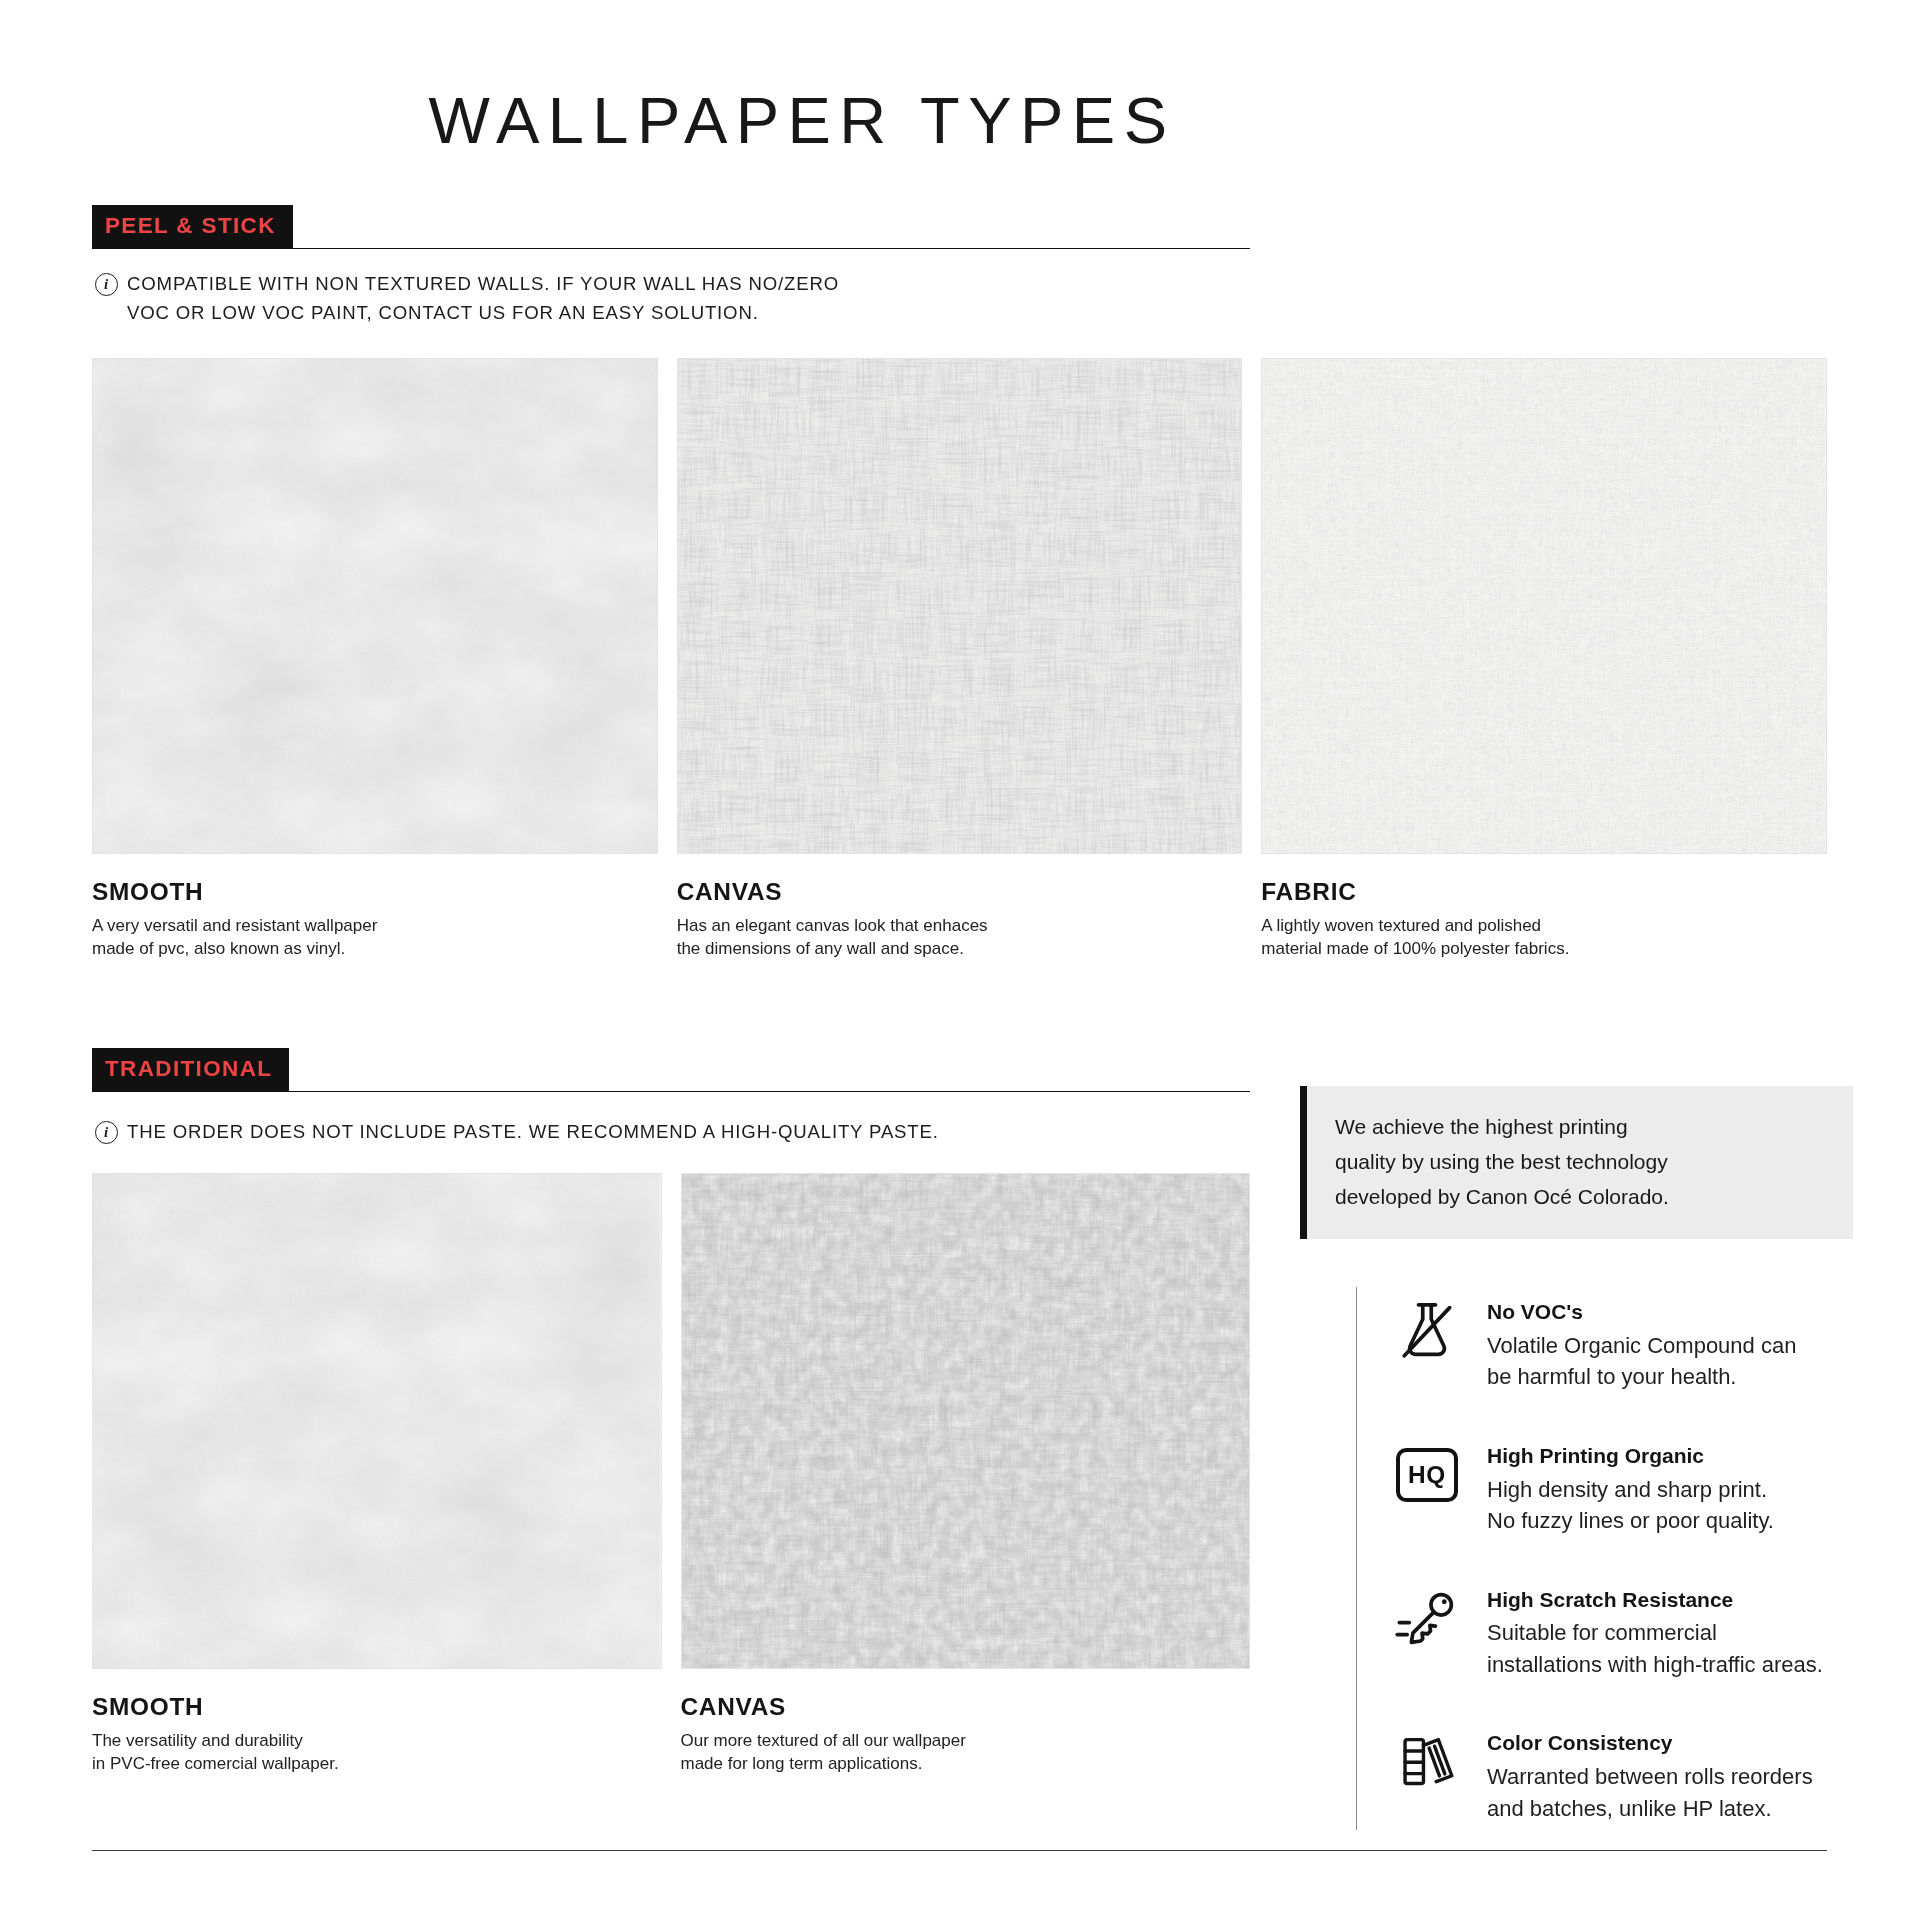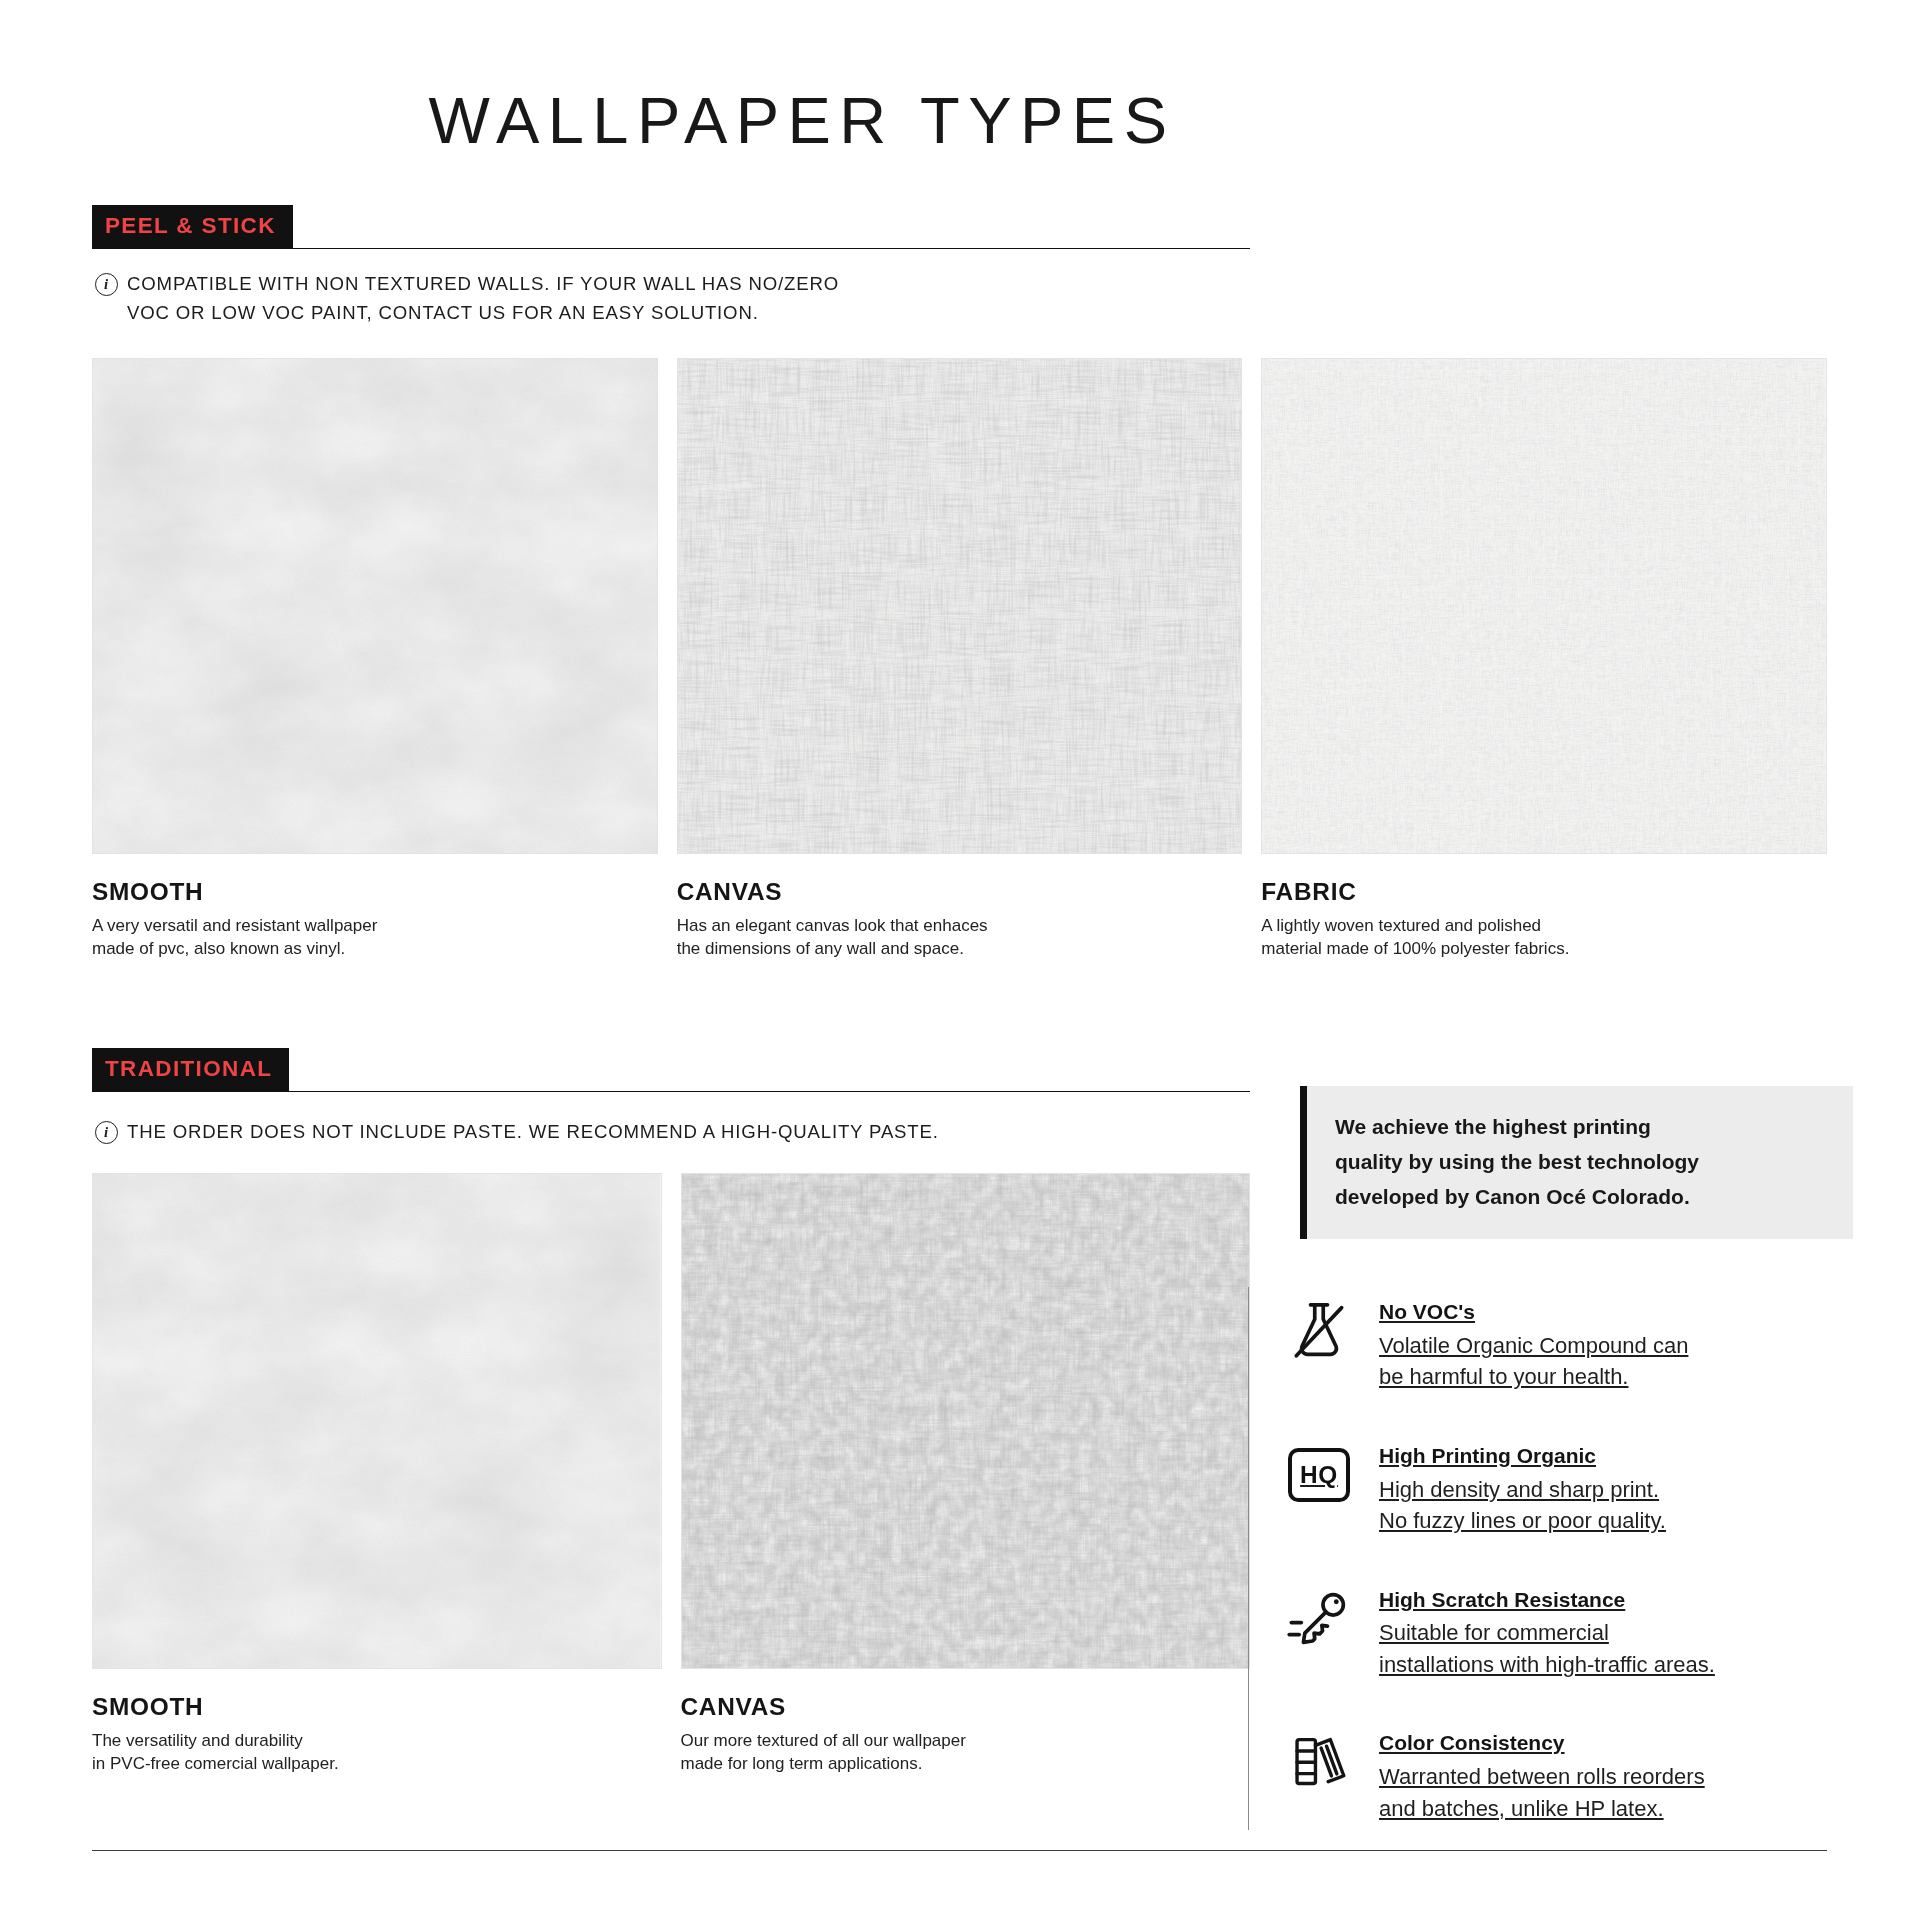--- a/index.html
+++ b/index.html
@@ -40,27 +40,27 @@
   .tile{display:flex;flex-direction:column;}
   .swatch{height:496px;width:100%;border:0.6px solid #e3e3e3;box-sizing:border-box;}
   .swatch svg.tex{width:100%;height:100%;display:block;}
   .swatch.flip svg.tex{transform:scaleX(-1);}
   .tile h3{font-size:24.4px;font-weight:700;letter-spacing:0.03em;margin:24.4px 0 0;color:#151515;}
   .tile p{font-size:17px;line-height:1.34;margin:9px 0 0;white-space:pre-line;color:#222;}
   
   .callout{
     position:absolute;left:1300px;top:1086px;width:553px;box-sizing:border-box;
     background:#ececec;border-left:7px solid #111;padding:24.4px 28px;
-    font-size:21px;line-height:1.66;white-space:pre-line;color:#181818;font-weight:bold;
+    font-size:21px;line-height:1.66;white-space:pre-line;color:#181818;
   }
   
   .features{
-    position:absolute;left:1248px;top:1287px;width:557px;box-sizing:border-box;
+    position:absolute;left:1356px;top:1287px;width:557px;box-sizing:border-box;
     border-left:1.3px solid #8a8a8a;padding:10.3px 0 6.4px 36px;
-    display:flex;flex-direction:column;gap:49px;text-decoration:underline;
+    display:flex;flex-direction:column;gap:49px;
   }
   .feature{display:flex;gap:26px;align-items:flex-start;}
   .feature .icon{width:68px;height:68px;flex:0 0 68px;display:flex;align-items:center;justify-content:center;}
   .feature .icon svg{width:100%;height:100%;}
   .hq-badge{
     width:54px;height:46px;border:4.5px solid #111;border-radius:10.3px;
     display:flex;align-items:center;justify-content:center;
     font-size:24.4px;font-weight:800;letter-spacing:0.6px;color:#111;
   }
   .feature h4{font-size:21px;font-weight:700;margin:2.6px 0 0;color:#141414;}

